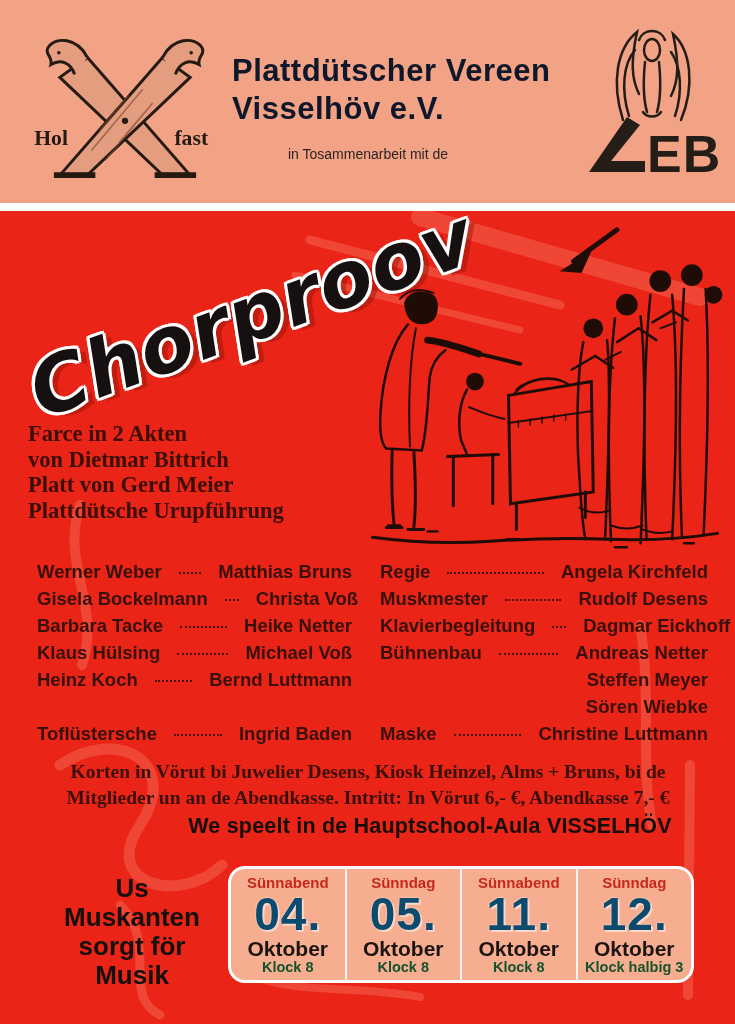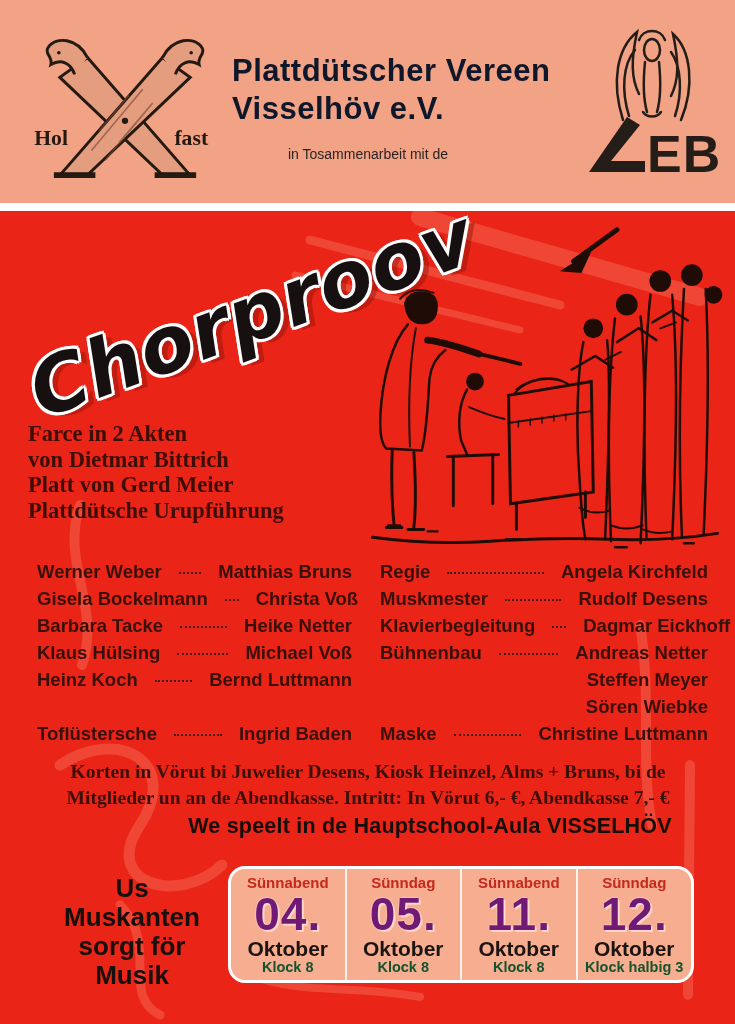--- a/index.html
+++ b/index.html
@@ -47,21 +47,21 @@
   
   .music-note{position:absolute;left:42px;top:874px;width:180px;z-index:2;text-align:center;
               font-size:26px;line-height:29px;font-weight:bold;color:#15100c;}
   .date-box{position:absolute;left:228px;top:866px;width:466px;height:117px;z-index:2;
             background:#f6ad90;border:3px solid #fff;border-radius:17px;
             display:flex;box-sizing:border-box;overflow:hidden;}
   .date-col{flex:1;display:flex;flex-direction:column;align-items:center;
             justify-content:flex-start;padding-top:5px;}
   .date-col + .date-col{border-left:2px solid rgba(255,255,255,.85);}
   .date-day{font-size:15px;font-weight:bold;color:#c5281c;}
-  .date-num{font-size:46px;line-height:47px;font-weight:bold;color:#701a75;letter-spacing:1px;
+  .date-num{font-size:46px;line-height:47px;font-weight:bold;color:#0c4a6e;letter-spacing:1px;
             text-shadow:0 0 2px rgba(255,255,255,.8),2px 2px 0 rgba(255,255,255,.45);}
   .date-month{font-size:21px;line-height:21px;font-weight:bold;color:#1b1410;}
   .date-time{font-size:14.5px;line-height:17px;font-weight:bold;color:#14532d;white-space:nowrap;}
   svg text{font-family:"Liberation Serif",serif;}
   svg text.sansb{font-family:"Liberation Sans",sans-serif;}
 </style>
 </head>
 <body>
 
 <div class="poster">

